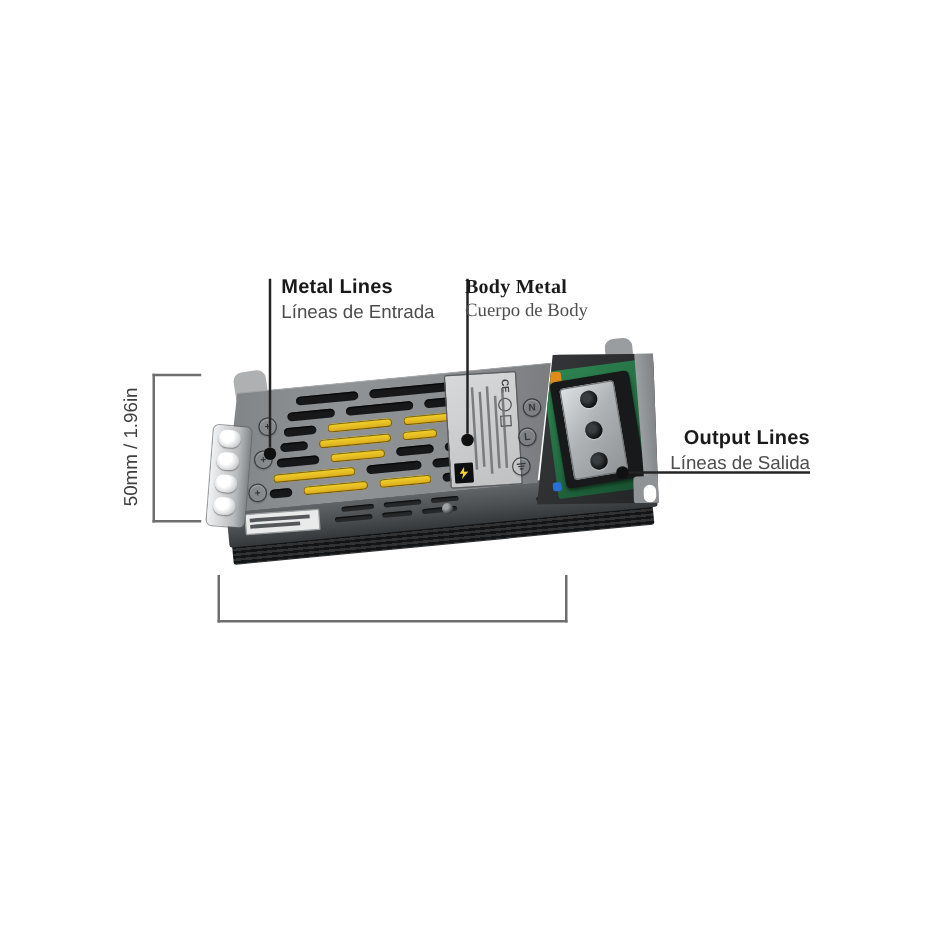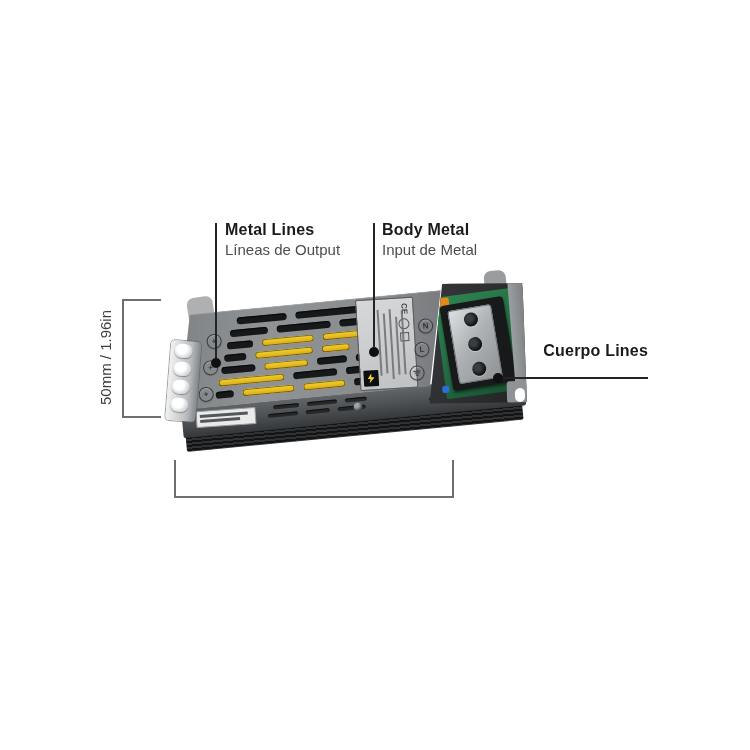--- a/index.html
+++ b/index.html
@@ -208,32 +208,33 @@
       <div class="notch-tab">
         <span class="notch-hole"></span>
       </div>
     </div>
   </div>
 
   <div class="abs call-line" style="left:215px;top:223px;width:2px;height:135px;"></div>
   <div class="abs call-dot" style="left:211px;top:358px;"></div>
   <div class="abs" style="left:225px;top:220px;">
     <div class="ann-title">Metal Lines</div>
-    <div class="ann-sub">Líneas de Output</div>
+    <div class="ann-sub">Líneas de Entrada</div>
   </div>
 
   <div class="abs call-line" style="left:373px;top:223px;width:2px;height:124px;"></div>
   <div class="abs call-dot" style="left:369px;top:347px;"></div>
-  <div class="abs" style="left:382px;top:220px;">
+  <div class="abs" style="left:372px;top:220px;font-family:Liberation Serif, serif;">
     <div class="ann-title">Body Metal</div>
-    <div class="ann-sub">Input de Metal</div>
+    <div class="ann-sub">Cuerpo de Body</div>
   </div>
 
   <div class="abs" style="left:470px;top:341px;width:178px;text-align:right;">
-    <div class="ann-title">Cuerpo Lines</div>
+    <div class="ann-title">Output Lines</div>
+    <div class="ann-sub">Líneas de Salida</div>
   </div>
   <div class="abs call-line" style="left:497px;top:377px;width:151px;height:2px;"></div>
   <div class="abs call-dot" style="left:493px;top:373px;"></div>
 
   <div class="abs dim" style="left:122px;top:299px;width:39px;height:2px;"></div>
   <div class="abs dim" style="left:122px;top:299px;width:2px;height:119px;"></div>
   <div class="abs dim" style="left:122px;top:416px;width:39px;height:2px;"></div>
   <div class="abs dim-text" style="left:41px;top:348px;width:130px;height:19px;text-align:center;transform:rotate(-90deg);">50mm / 1.96in</div>
 
   <div class="abs dim" style="left:174px;top:460px;width:2px;height:38px;"></div>

